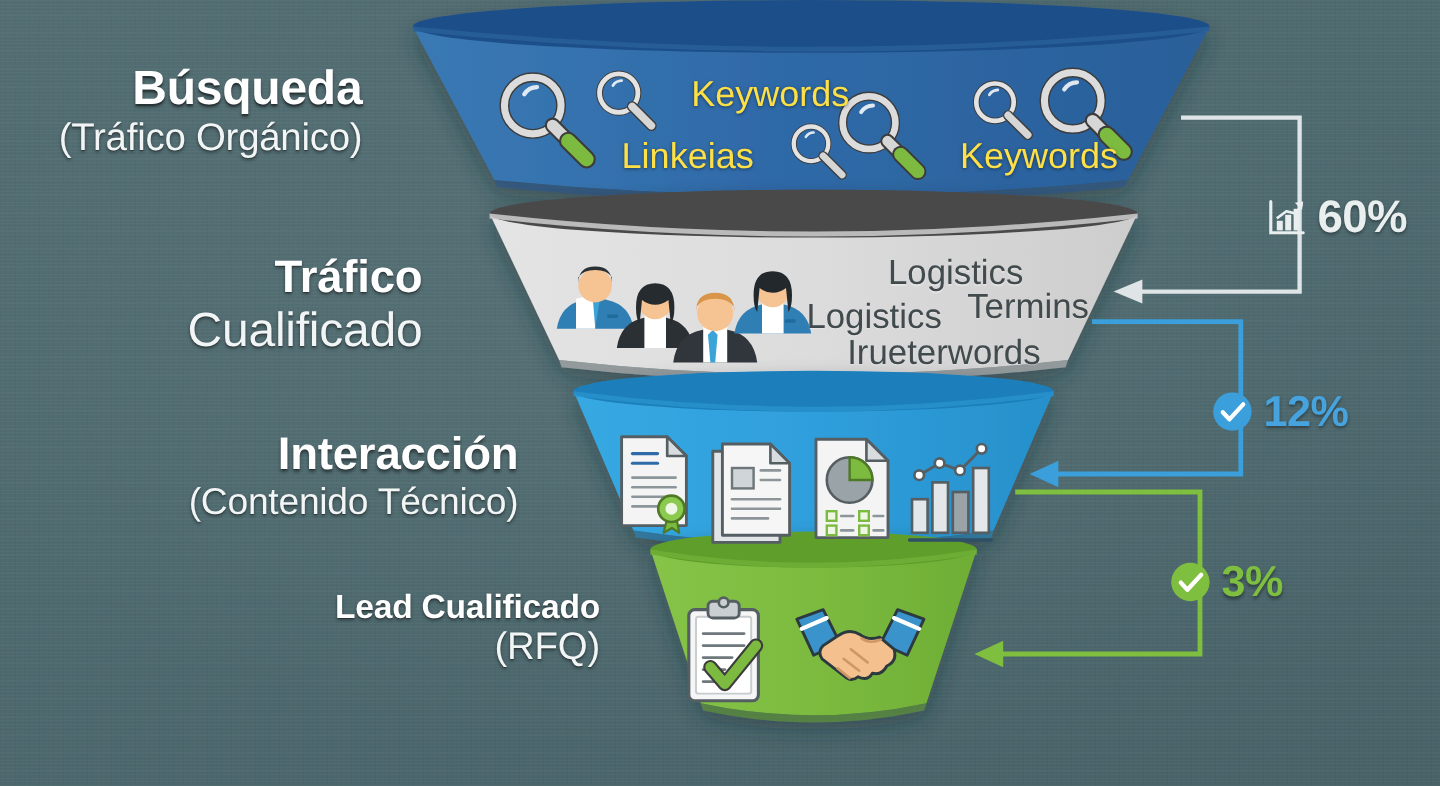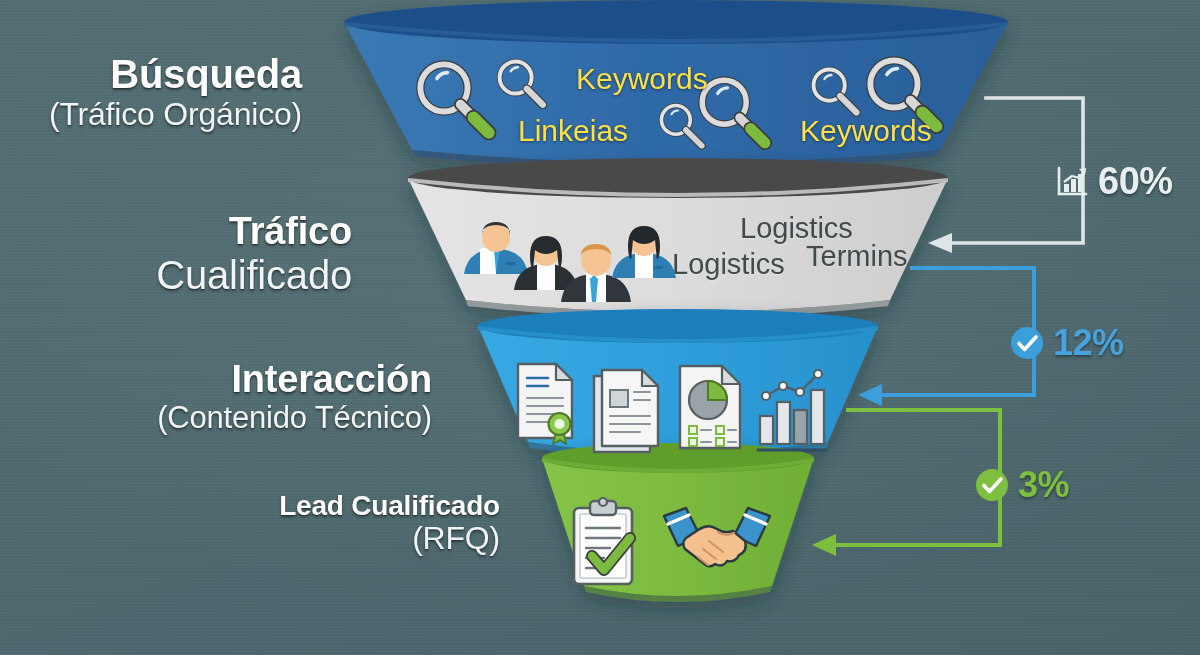--- a/index.html
+++ b/index.html
@@ -361,20 +361,21 @@
       <span class="l2">(RFQ)</span>
     </div>
 
     <div class="fword w-light" style="left:576px;top:62px;font-size:30px;">Keywords</div>
     <div class="fword w-light" style="left:518px;top:114px;font-size:30px;">Linkeias</div>
     <div class="fword w-light" style="left:800px;top:114px;font-size:30px;">Keywords</div>
 
     <div class="fword w-dark" style="left:740px;top:212px;font-size:29px;">Logistics</div>
     <div class="fword w-dark" style="left:672px;top:248px;font-size:29px;">Logistics</div>
     <div class="fword w-dark" style="left:806px;top:240px;font-size:29px;">Termins</div>
+    <div class="fword w-dark" style="left:706px;top:278px;font-size:29px;">Irueterwords</div>
 
     <div class="pct" id="pct-0">
       <svg class="picon" viewBox="0 0 34 34">
         <polyline points="4,3 4,29 31,29" fill="none" stroke="#e9eeef" stroke-width="2.6" stroke-linecap="round"></polyline>
         <rect x="9" y="19" width="5" height="8" fill="#e9eeef"></rect>
         <rect x="16" y="14" width="5" height="13" fill="#e9eeef"></rect>
         <rect x="23" y="9" width="5" height="18" fill="#e9eeef"></rect>
         <polyline points="9,17 17,11 25,13 30,5" fill="none" stroke="#e9eeef" stroke-width="2.2" stroke-linejoin="round"></polyline>
         <path d="M24,4 L31,3 L30,10 Z" fill="#e9eeef"></path>
       </svg>

